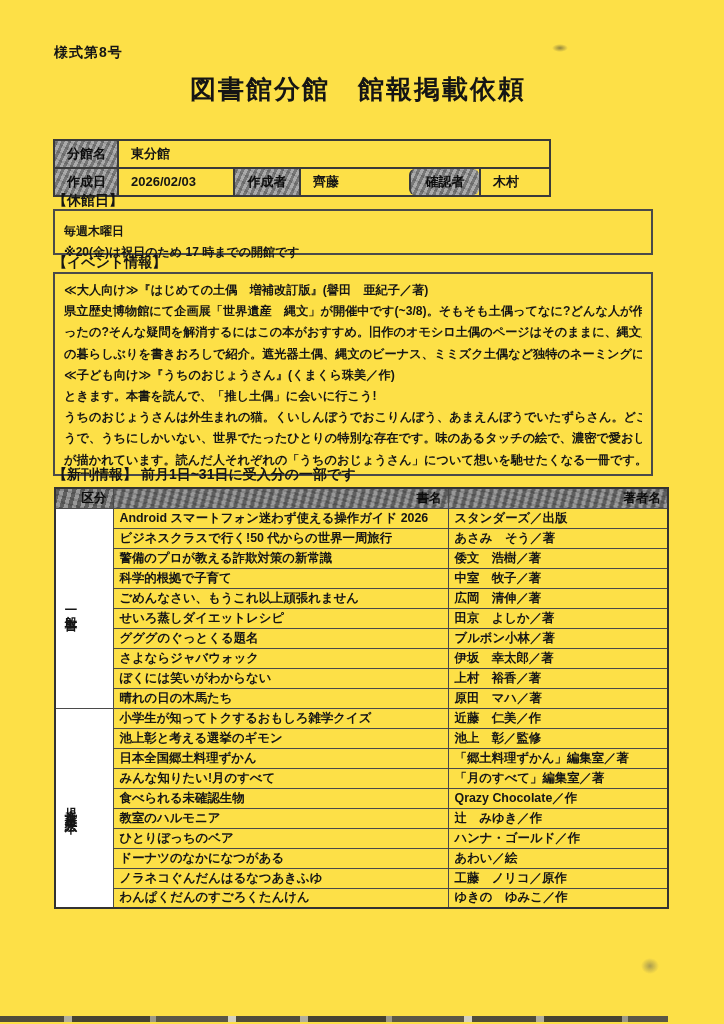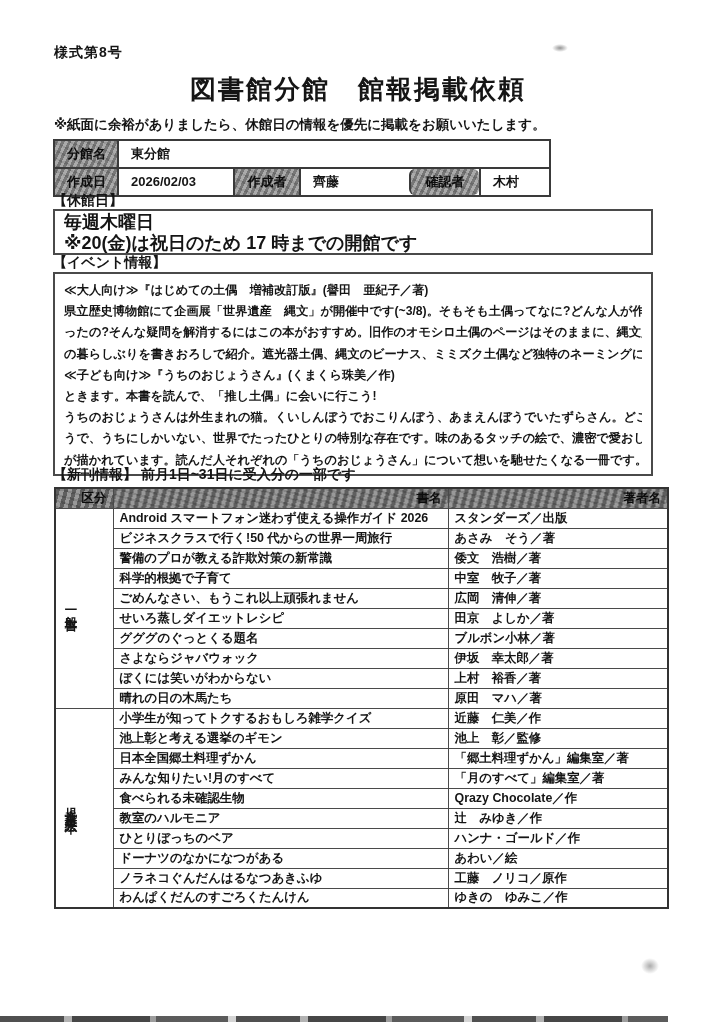--- a/index.html
+++ b/index.html
@@ -1,19 +1,19 @@
 <!DOCTYPE html>
 <html lang="ja"><head>
 <meta charset="utf-8">
 <style>
   html,body{margin:0;padding:0;background:#e8e8e8;}
   .page{
     position:relative;
     width:724px;height:1024px;
-    background:#ffffff;
+    background:#fde047;
     overflow:hidden;
     font-family:"Liberation Sans","DejaVu Sans",sans-serif;
     color:#151515;
     -webkit-font-smoothing:antialiased;
   }
   .form-number{
     position:absolute;left:54px;top:44px;
     font-size:14px;font-weight:700;letter-spacing:1px;
   }
   .doc-title{
@@ -55,21 +55,21 @@
   }
   .h-closed{top:192px;}
   .h-events{top:254px;}
   .h-newbooks{top:466px;}
   .box{
     position:absolute;left:53px;width:600px;
     border:2px solid #4a4a4a;
     box-sizing:border-box;
     font-weight:700;
   }
-  .closed-box{top:209px;height:46px;padding:1px 9px;font-size:18px;line-height:21px;}
+  .closed-box{top:209px;height:46px;padding:10px 9px;font-size:12px;line-height:21px;}
   .event-box{top:272px;height:204px;padding:6px 9px;font-size:12.2px;line-height:21.2px;}
   .text-line{white-space:nowrap;overflow:hidden;}
   
   .books{
     position:absolute;left:54px;top:487px;
     border-collapse:collapse;
     font-size:12.4px;font-weight:700;
     table-layout:fixed;
   }
   .books th,.books td{
@@ -122,21 +122,20 @@
 </head>
 <body>
 
 <div class="page">
 
   <div class="form-number">様式第8号</div>
   <div class="smudge-top"></div>
 
   <h1 class="doc-title">図書館分館　館報掲載依頼</h1>
 
-  <div class="priority-note">※紙面に余裕がありましたら、休館日の情報を優先に掲載をお願いいたします。</div>
 
   <div class="info-table">
     <div class="info-row">
       <div class="info-cell shade w-label">分館名</div>
       <div class="info-cell grow">東分館</div>
     </div>
     <div class="info-row">
       <div class="info-cell shade w-label">作成日</div>
       <div class="info-cell w-date">2026/02/03</div>
       <div class="info-cell shade w-label2">作成者</div>

